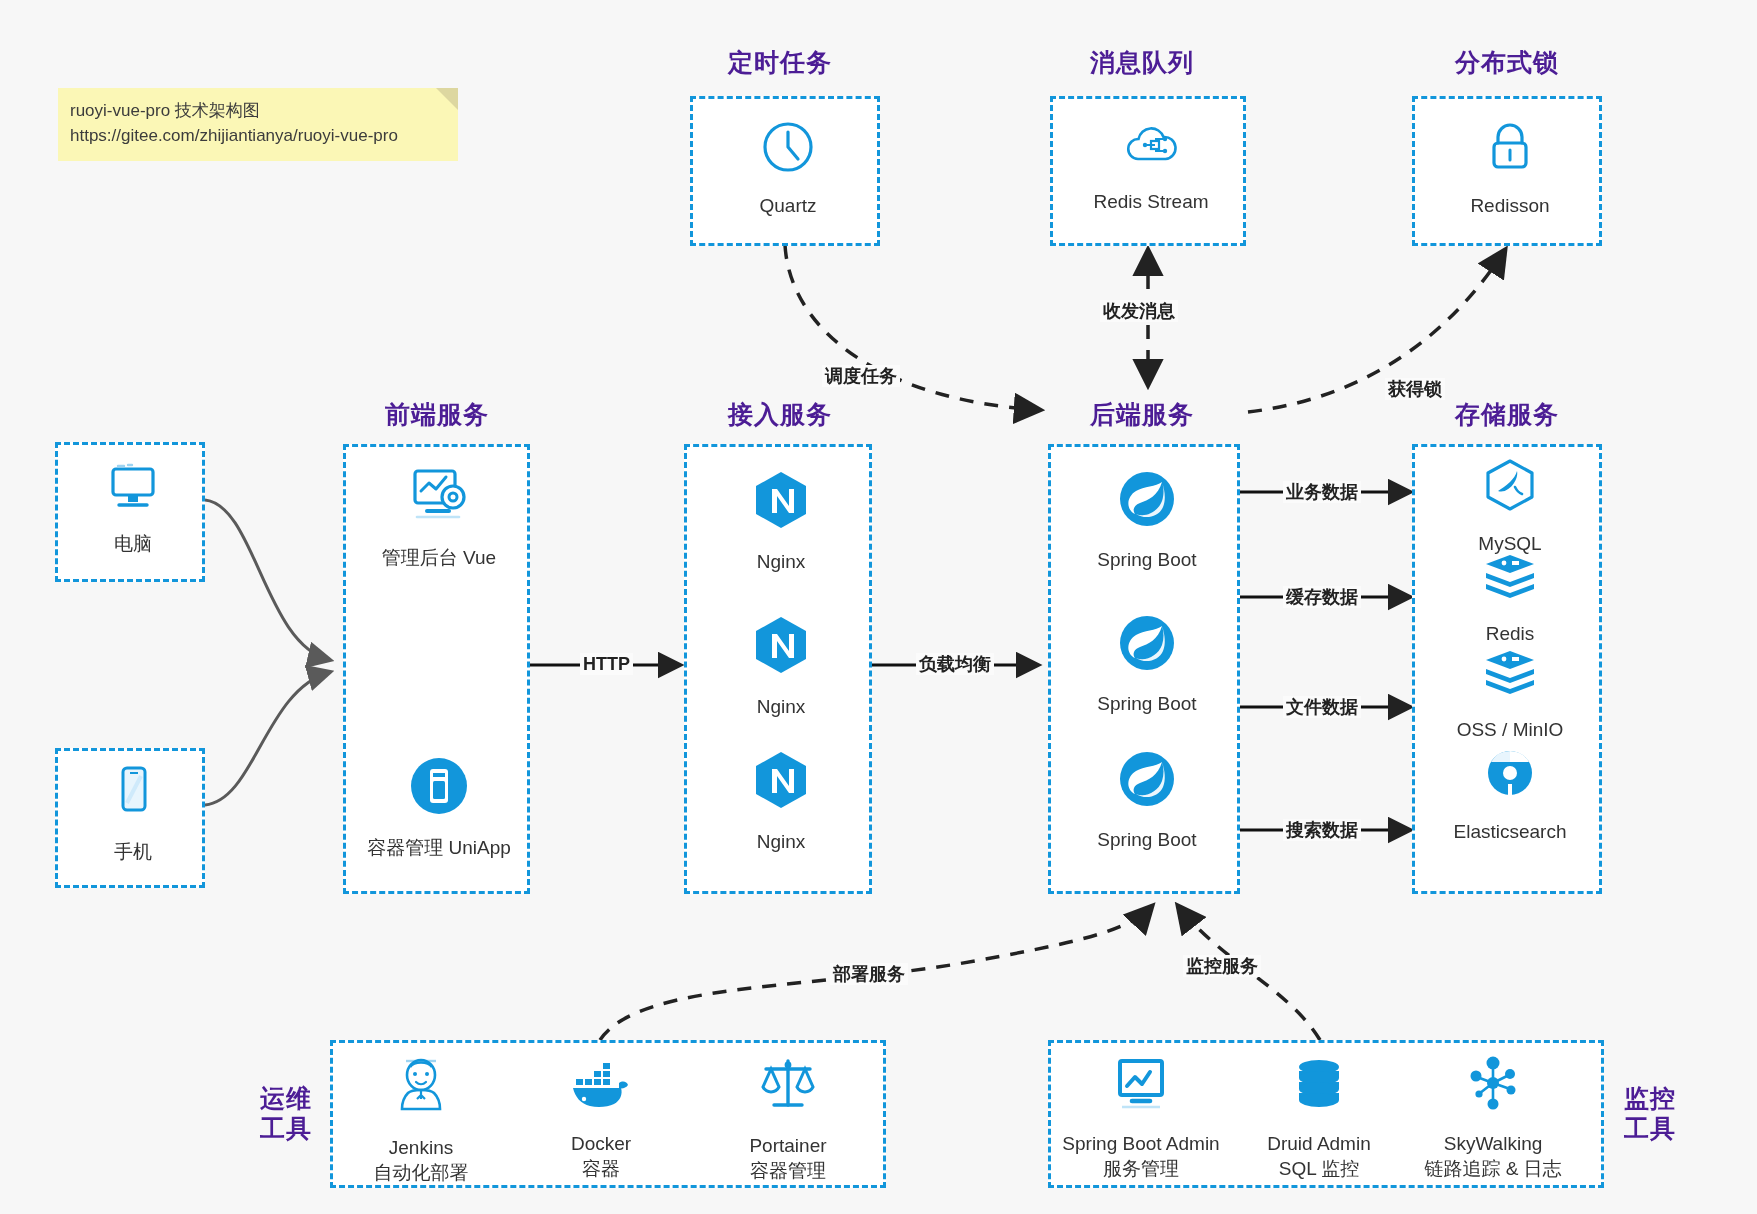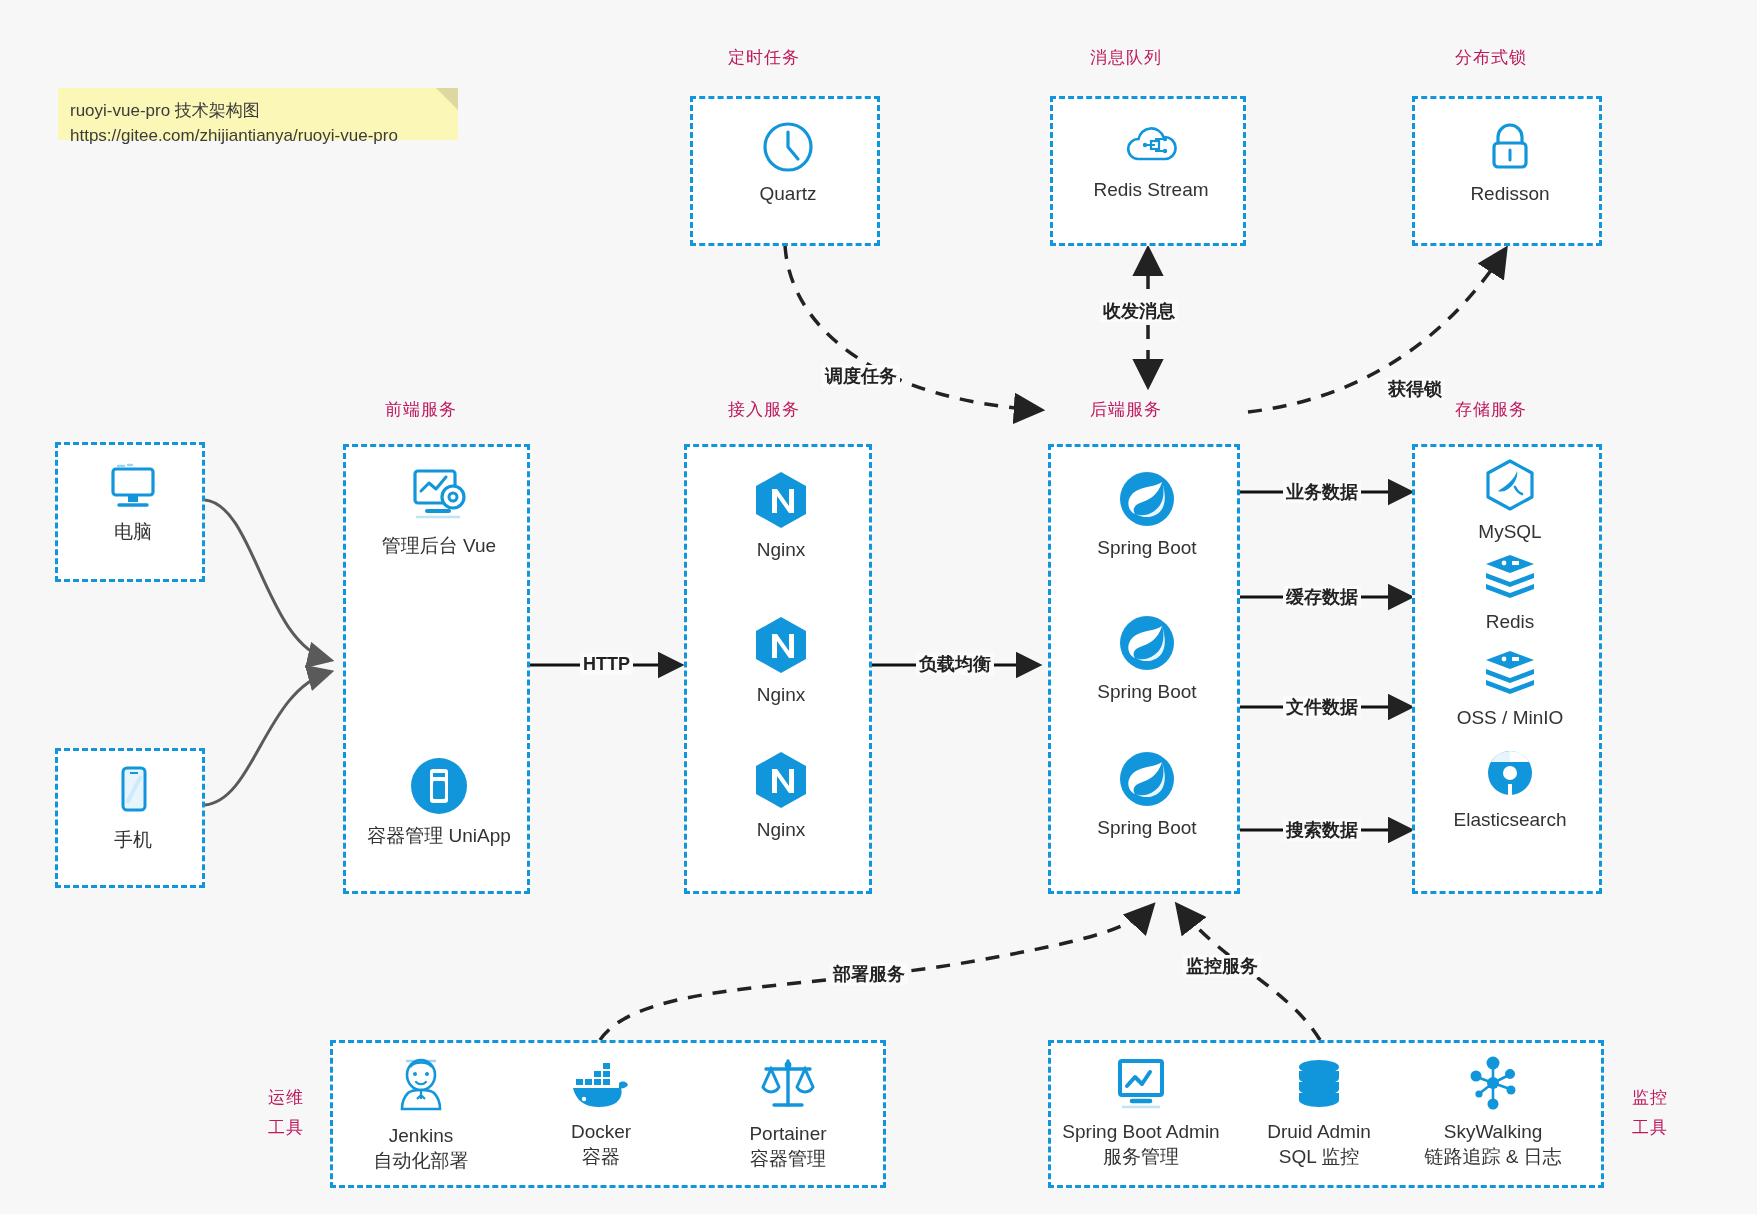--- a/index.html
+++ b/index.html
@@ -6,48 +6,48 @@
   body{
     width:1757px;height:1214px;position:relative;overflow:hidden;
     font-family:"Liberation Sans","DejaVu Sans",sans-serif;
     color:#333;
   }
   #canvas{position:absolute;left:0;top:0;width:1757px;height:1214px;}
   svg.wires{position:absolute;left:0;top:0;width:1757px;height:1214px;pointer-events:none;}
 
   
   .note{
-    position:absolute;left:58px;top:88px;width:400px;height:52px;
+    position:absolute;left:58px;top:88px;width:400px;height:73px;
     background:#fbf7b6;border:none;padding:10px 12px 0 12px;box-sizing:border-box;
     font-size:17px;line-height:25px;color:#3c3c3c;
   }
   .note .fold{
     position:absolute;right:0;top:0;width:0;height:0;
     border-left:22px solid transparent;border-top:22px solid #ddd7a0;
   }
   .note .l{white-space:nowrap;}
 
   
   .gbox{
     position:absolute;box-sizing:border-box;
     border:3px dashed #1296db;background:#fff;
   }
   .gtitle{
-    position:absolute;color:#be185d;font-weight:normal;font-size:17px;
+    position:absolute;color:#4c1d95;font-weight:bold;font-size:25px;
     white-space:nowrap;letter-spacing:1px;
   }
   .gtitle.side{line-height:30px;text-align:center;width:56px;}
 
   
   .node{
     position:absolute;display:flex;flex-direction:column;align-items:center;
     justify-content:flex-start;width:140px;
   }
   .node .lbl{
-    margin-top:6px;font-size:19px;color:#333;white-space:nowrap;text-align:center;
+    margin-top:18px;font-size:19px;color:#333;white-space:nowrap;text-align:center;
     line-height:25px;
   }
   .node .sub{font-size:19px;color:#333;white-space:nowrap;text-align:center;line-height:25px;}
   .ico{display:block;}
 
   
   .elabel{
     position:absolute;background:#fbfbfb;font-size:18px;color:#222;
     white-space:nowrap;padding:0 3px;line-height:22px;font-weight:bold;
   }

